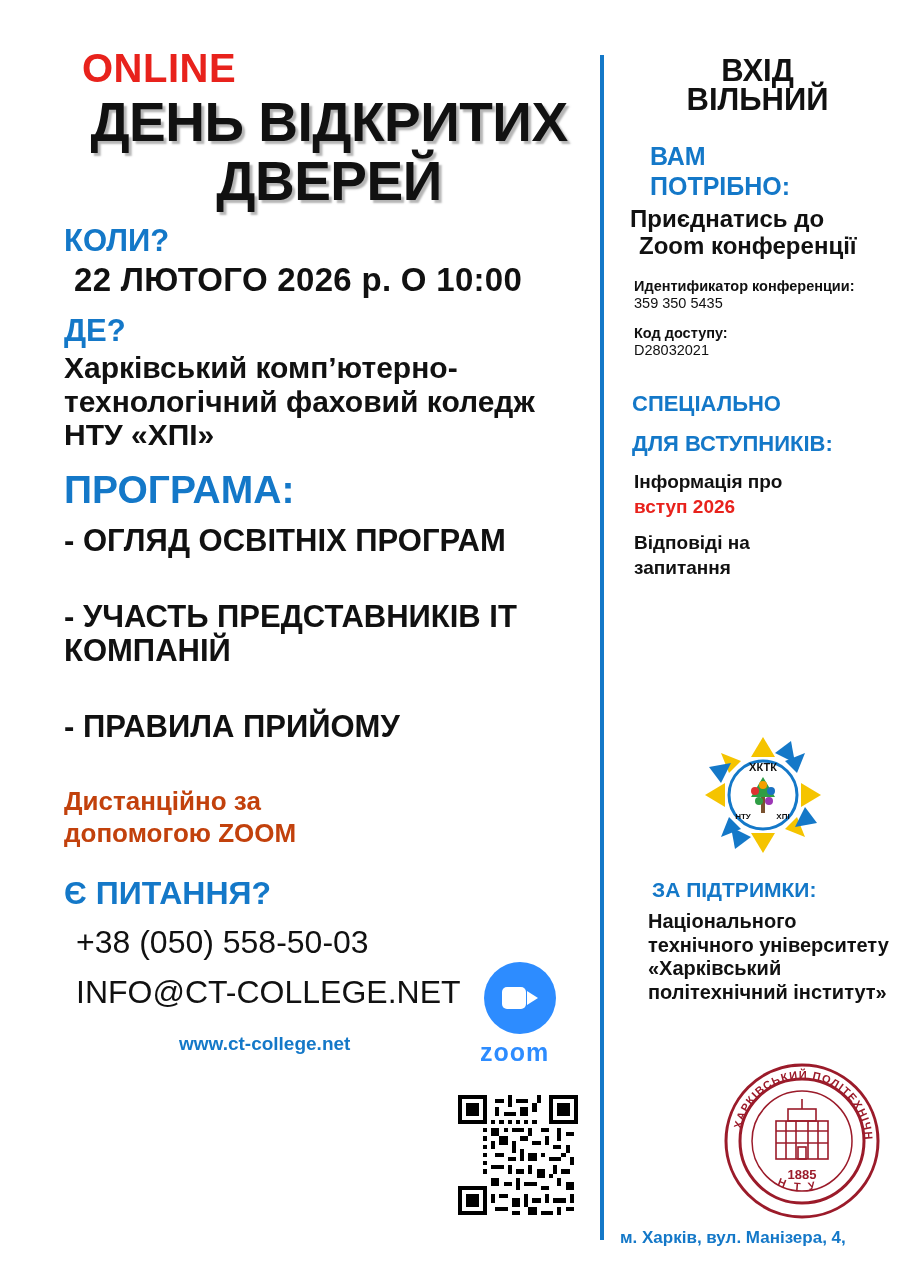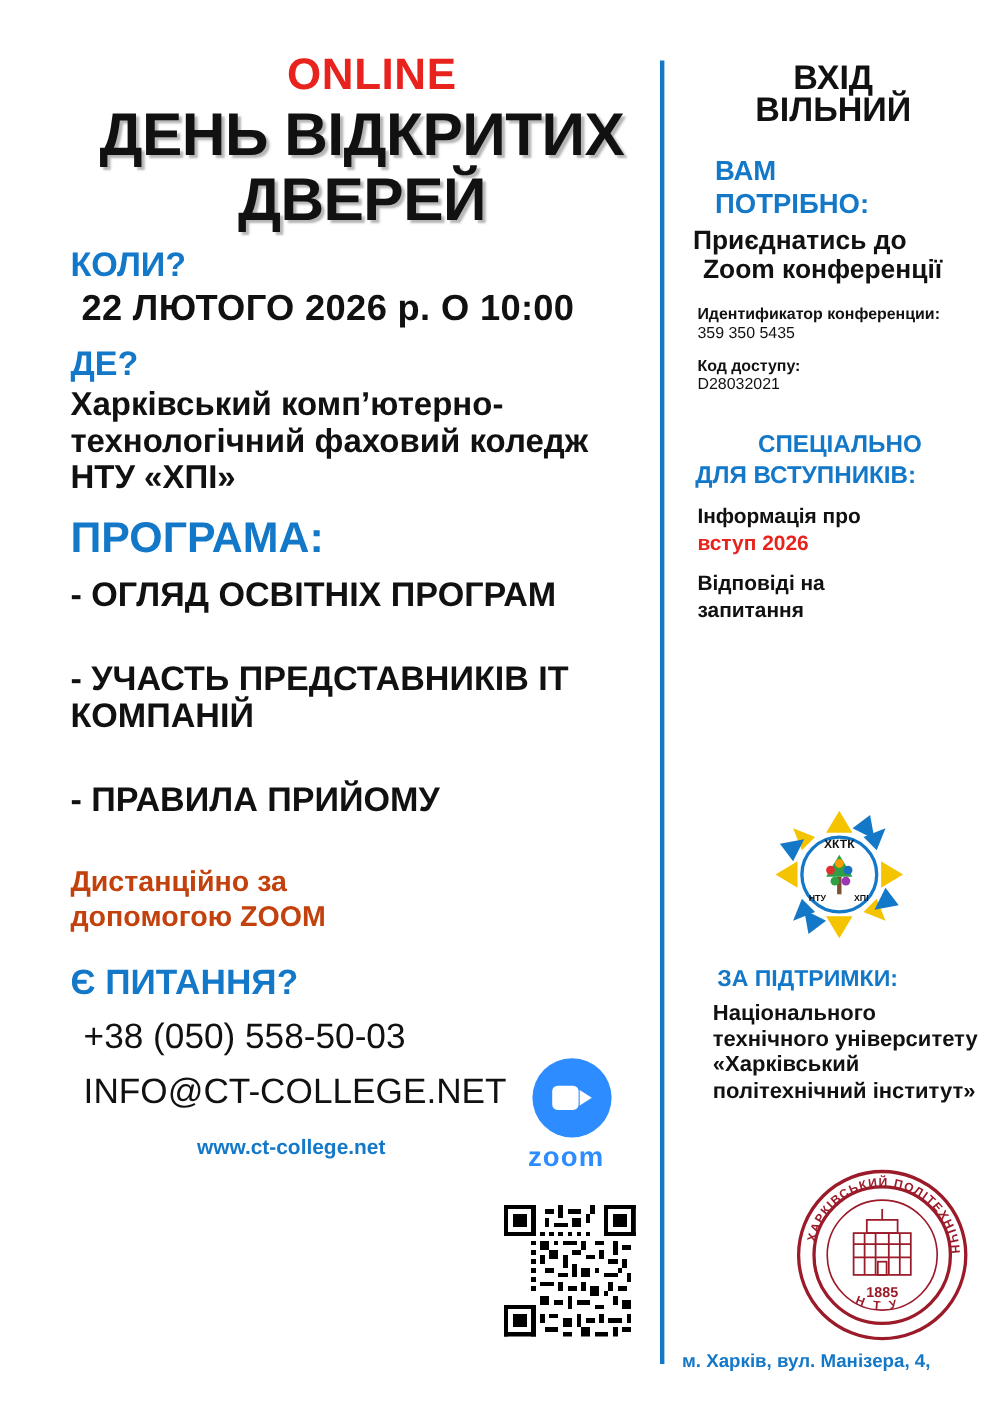--- a/index.html
+++ b/index.html
@@ -43,21 +43,20 @@
   }
 
   
   .online {
     color: #e8221c;
     font-weight: bold;
     font-size: 40px;
     letter-spacing: 0.5px;
     line-height: 1;
     margin: 0 0 6px 18px;
-    text-align: center;
   }
   .title {
     color: #111111;
     font-weight: bold;
     font-size: 55px;
     line-height: 1.03;
     text-align: center;
     margin: 0 0 2px 0;
     text-shadow: 3px 3px 2px rgba(120,120,120,0.55);
     letter-spacing: -0.5px;
@@ -423,21 +422,21 @@
 
     <div class="r-join" style="margin-bottom:0;">Приєднатись до</div>
     <div class="r-join" style="margin-left:19px;">Zoom конференції</div>
 
     <div class="r-small-b">Идентификатор  конференции:</div>
     <div class="r-small">359 350 5435</div>
 
     <div class="r-small-b">Код доступу:</div>
     <div class="r-small">D28032021</div>
 
-    <div class="r-spec" style="margin-bottom:4px;text-align:center;">СПЕЦІАЛЬНО</div>
+    <div class="r-spec" style="margin-bottom:16px;">СПЕЦІАЛЬНО</div>
     <div class="r-spec" style="margin-top:0;">ДЛЯ ВСТУПНИКІВ:</div>
 
     <div class="r-info">Інформація про</div>
     <div class="r-info-red">вступ 2026</div>
 
     <div class="r-info">Відповіді на</div>
     <div class="r-info">запитання</div>
   </div>
 
   <svg class="emblem" viewBox="0 0 120 120">

